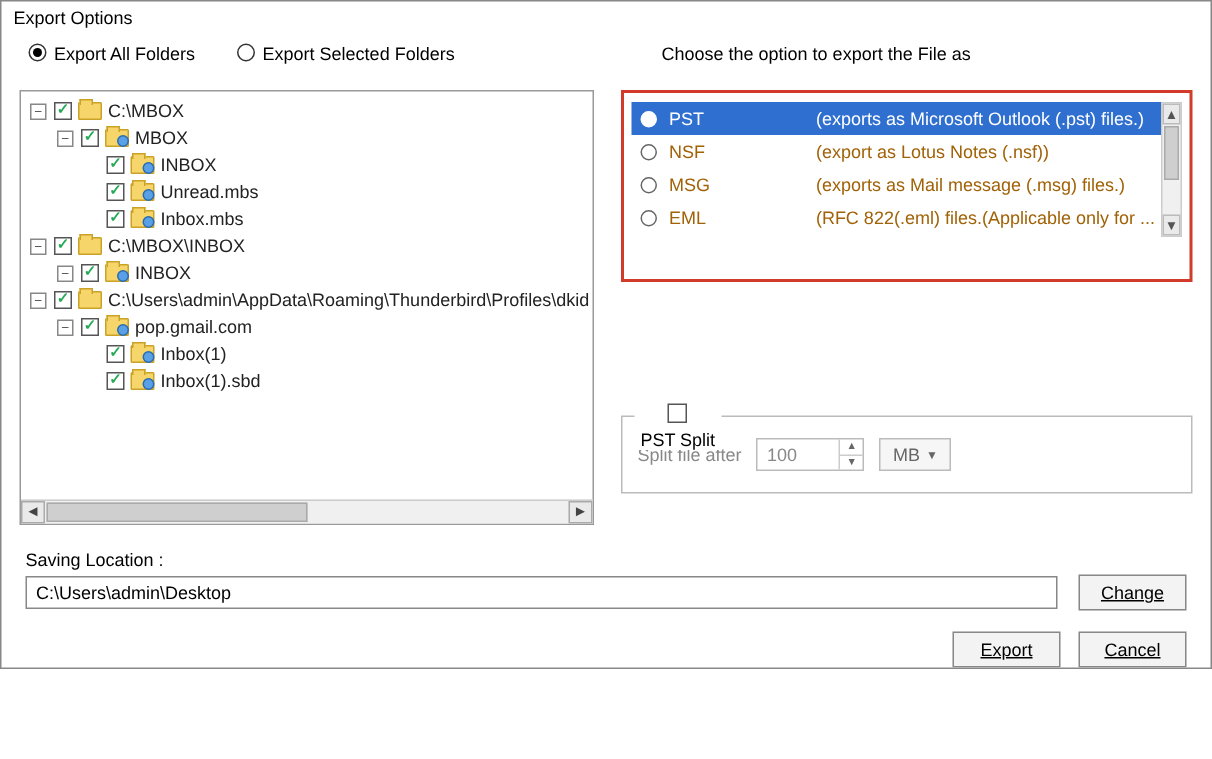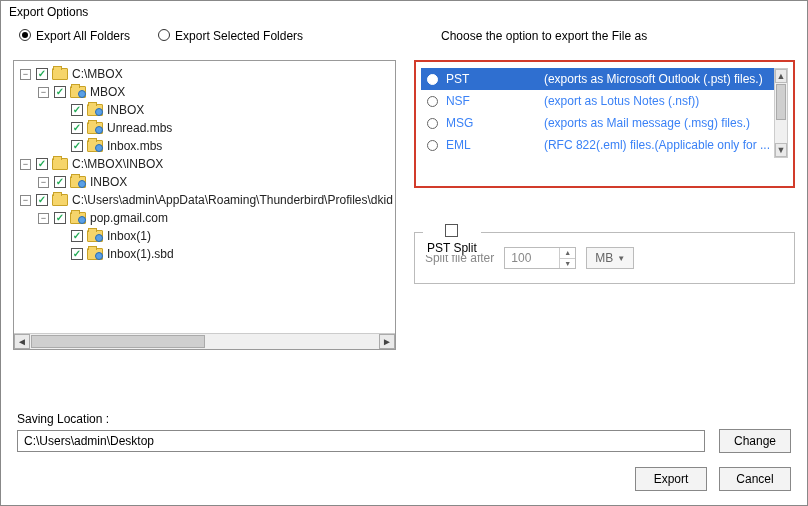--- a/index.html
+++ b/index.html
@@ -9,21 +9,21 @@
     font-size: 12px;
     background: #fff;
     color: #000;
     width: 808px;
     height: 506px;
     overflow: hidden;
   }
   .window {
     border: 1px solid #888;
     width: 808px;
-    height: 506px;
+    height: 446px;
     display: flex;
     flex-direction: column;
     background: #fff;
   }
   .title {
     padding: 4px 8px 6px 8px;
     font-size: 12px;
   }
   .radio-row {
     display: flex;
@@ -162,41 +162,42 @@
     top: 1px; bottom: 1px; left: 1px;
     width: 50%;
     background: #cfcfcf;
     border: 1px solid #aaa;
   }
 
   .right-panel {
     flex: 1;
     display: flex;
     flex-direction: column;
+    gap: 45px;
   }
   .right-label { margin: 0 0 13px 2px; }
   .fmt-box {
     border: 2px solid #d23b2a;
     padding: 6px 5px 22px 5px;
     height: 128px;
     position: relative;
   }
   .fmt-inner {
     border: none;
     position: relative;
     height: 100%;
   }
   .fmt-row {
     display: flex;
     align-items: center;
     height: 22px;
     padding: 0 18px 0 6px;
     gap: 8px;
     cursor: pointer;
-    color: #3b82f6;
+    color: #a16207;
   }
   .fmt-row.sel {
     background: #2f6fd0;
     color: #fff;
   }
   .fmt-row .r {
     width: 11px; height: 11px;
     border: 1px solid #666;
     border-radius: 50%;
     background: #fff;
@@ -287,20 +288,21 @@
     border:1px solid #888;
     background:#f3f3f3;
     height:24px;
     min-width:72px;
     padding:0 10px;
     display:inline-flex;
     align-items:center;
     justify-content:center;
     cursor:pointer;
     font-size:12px;
+    text-decoration:underline;
   }
   .footer {
     display:flex;
     justify-content:flex-end;
     gap:12px;
     padding: 14px 16px 14px 16px;
   }
   .top-row-container{
     display:flex;
     align-items:flex-start;

